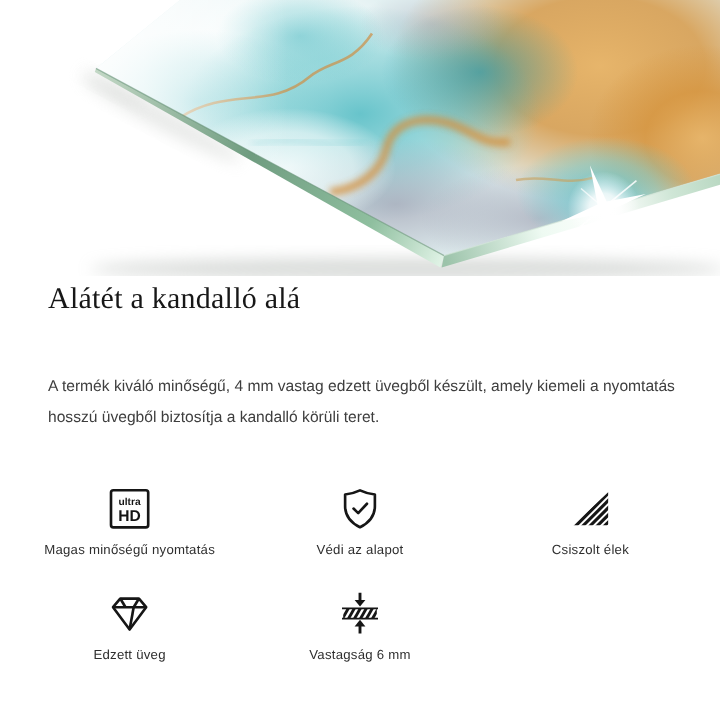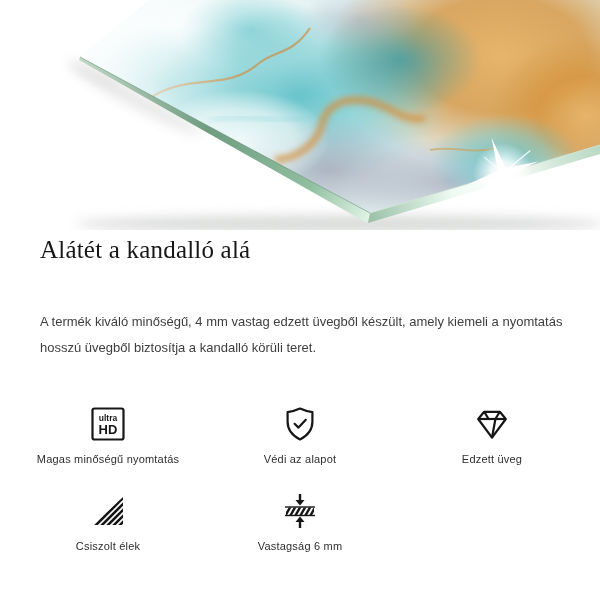--- a/index.html
+++ b/index.html
@@ -152,45 +152,45 @@
     <div class="feature">
       <svg class="icon" viewBox="0 0 40 40">
         <path class="icn" stroke-linejoin="round" d="M20 4.6 C23.8 6.4 28.2 7.6 32.4 8.1 L32.4 17.8 C32.4 26.3 27.3 31.8 20 35.4 C12.7 31.8 7.6 26.3 7.6 17.8 L7.6 8.1 C11.8 7.6 16.2 6.4 20 4.6 Z"></path>
         <path class="icn" stroke-width="2.4" stroke-linecap="round" stroke-linejoin="round" d="M14.6 19.8 L18.5 23.6 L25.8 15.8"></path>
       </svg>
       <div class="label">Védi az alapot</div>
     </div>
 
     <div class="feature">
       <svg class="icon" viewBox="0 0 40 40">
-        <path class="icn" stroke-linejoin="round" d="M12.2 7.8 L27.8 7.8 L33.8 15 L20 33.6 L6.2 15 Z"></path>
-        <line class="icn" x1="6.2" y1="15" x2="33.8" y2="15"></line>
-        <line class="icn" x1="12.2" y1="7.8" x2="16.6" y2="15"></line>
-        <line class="icn" x1="27.8" y1="7.8" x2="23.4" y2="15"></line>
-        <line class="icn" x1="23.4" y1="15" x2="20" y2="33.6"></line>
-      </svg>
-      <div class="label">Edzett üveg</div>
-    </div>
-
-    <div class="feature">
-      <svg class="icon" viewBox="0 0 40 40">
         <clipPath id="triClip">
             <polygon points="5,34 35,34 35,6"></polygon>
           </clipPath>
         <g clip-path="url(#triClip)" stroke="#161616" stroke-width="2.6">
           <line x1="-10" y1="40" x2="26" y2="4"></line>
             <line x1="-4" y1="40" x2="32" y2="4"></line>
           <line x1="2" y1="40" x2="38" y2="4"></line>
             <line x1="8" y1="40" x2="44" y2="4"></line>
           <line x1="14" y1="40" x2="50" y2="4"></line>
             <line x1="20" y1="40" x2="56" y2="4"></line>
           <line x1="26" y1="40" x2="62" y2="4"></line>
         </g>
       </svg>
       <div class="label">Csiszolt élek</div>
+    </div>
+
+    <div class="feature">
+      <svg class="icon" viewBox="0 0 40 40">
+        <path class="icn" stroke-linejoin="round" d="M12.2 7.8 L27.8 7.8 L33.8 15 L20 33.6 L6.2 15 Z"></path>
+        <line class="icn" x1="6.2" y1="15" x2="33.8" y2="15"></line>
+        <line class="icn" x1="12.2" y1="7.8" x2="16.6" y2="15"></line>
+        <line class="icn" x1="27.8" y1="7.8" x2="23.4" y2="15"></line>
+        <line class="icn" x1="23.4" y1="15" x2="20" y2="33.6"></line>
+      </svg>
+      <div class="label">Edzett üveg</div>
     </div>
 
     <div class="feature">
       <svg class="icon" viewBox="0 0 40 40">
         <clipPath id="barClip">
             <rect x="6" y="16.5" width="28" height="7.5"></rect>
           </clipPath>
         <g clip-path="url(#barClip)" stroke="#161616" stroke-width="2.4">
           <line x1="4" y1="27" x2="12" y2="13"></line>
             <line x1="9" y1="27" x2="17" y2="13"></line>

